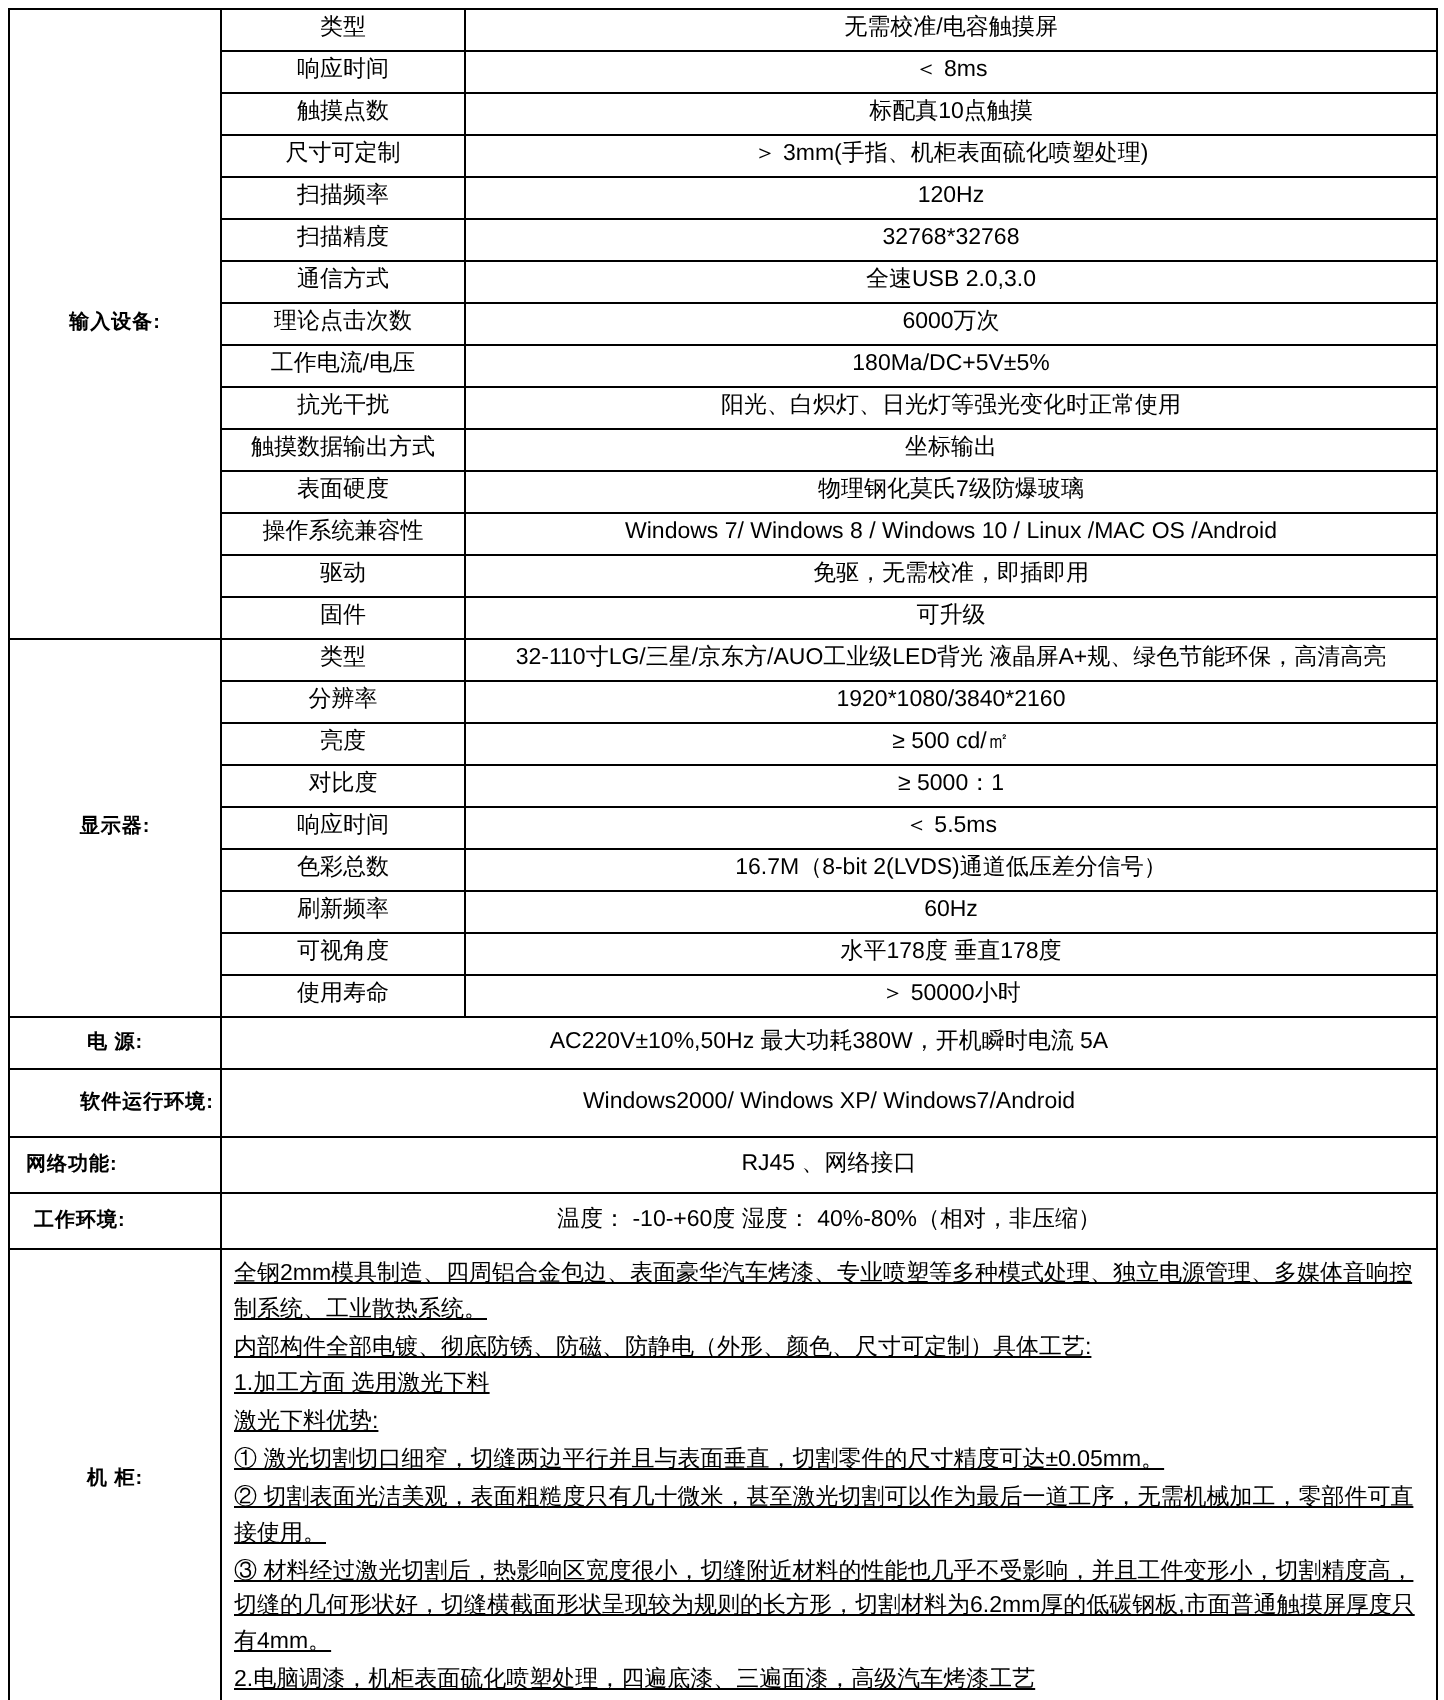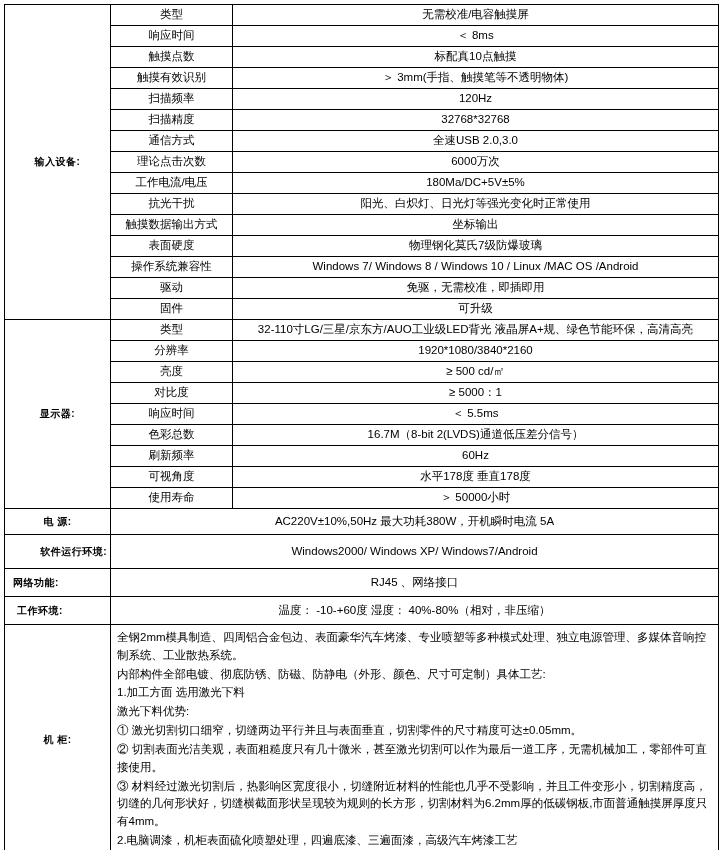--- a/index.html
+++ b/index.html
@@ -51,20 +51,21 @@
     font-size: 11.5px;
   }
   td.val.left {
     text-align: left;
     padding: 4px 6px;
     line-height: 1.55;
   }
   .row-h { height: 21px; }
   .cab-body p {
     margin: 0 1px 1px 0;
+    text-decoration: underline;
   }
 </style>
 </head>
 <body>
 
 <div class="spec-wrap">
   <table class="spec">
     <colgroup>
       <col class="c-cat">
       <col class="c-sub">
@@ -79,22 +80,22 @@
       </tr>
       <tr class="row-h">
         <td class="sub">响应时间</td>
         <td class="val">＜ 8ms</td>
       </tr>
       <tr class="row-h">
         <td class="sub">触摸点数</td>
         <td class="val">标配真10点触摸</td>
       </tr>
       <tr class="row-h">
-        <td class="sub">触摸有效识别</td>
-        <td class="val">＞ 3mm(手指、触摸笔等不透明物体)</td>
+        <td class="sub">尺寸可定制</td>
+        <td class="val">＞ 3mm(手指、机柜表面硫化喷塑处理)</td>
       </tr>
       <tr class="row-h">
         <td class="sub">扫描频率</td>
         <td class="val">120Hz</td>
       </tr>
       <tr class="row-h">
         <td class="sub">扫描精度</td>
         <td class="val">32768*32768</td>
       </tr>
       <tr class="row-h">

